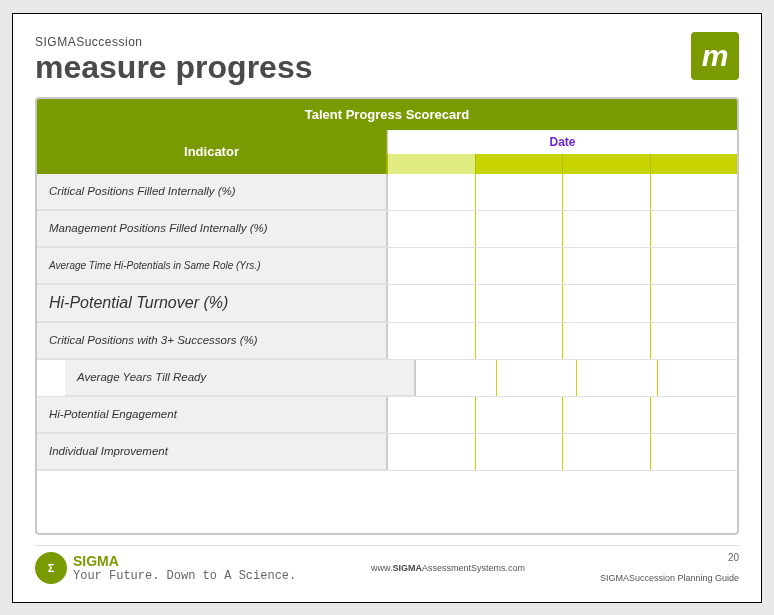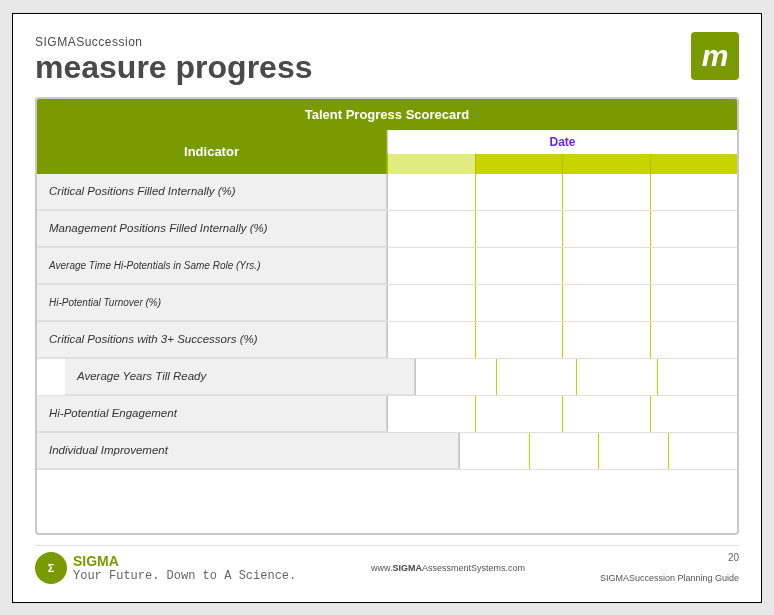--- a/index.html
+++ b/index.html
@@ -247,21 +247,21 @@
         <div class="table-row" style="display: flex; border-bottom: 1px solid rgb(224, 224, 224);">
           <div class="indicator-cell" style="width: 350px; flex-shrink: 0; background: rgb(240, 240, 240); font-size: 10px; color: rgb(51, 51, 51); padding: 9px 12px; display: flex; align-items: center; border-right: 1px solid rgb(208, 208, 208); border-bottom: 1px solid rgb(224, 224, 224); min-height: 36px;">Average Time Hi-Potentials in Same Role (Yrs.)</div>
           <div style="display: flex; flex: 1 1 0%;">
             <div style="flex: 1 1 0%; border-left: 1px solid rgb(200, 200, 200); min-height: 36px; background: white;"></div>
             <div style="flex: 1 1 0%; border-left: 1px solid rgb(200, 212, 0); min-height: 36px; background: white;"></div>
             <div style="flex: 1 1 0%; border-left: 1px solid rgb(200, 212, 0); min-height: 36px; background: white;"></div>
             <div style="flex: 1 1 0%; border-left: 1px solid rgb(200, 212, 0); min-height: 36px; background: white;"></div>
           </div>
         </div>
         <div class="table-row" style="display: flex; border-bottom: 1px solid rgb(224, 224, 224);">
-          <div class="indicator-cell" style="width: 350px; flex-shrink: 0; background: rgb(240, 240, 240); font-size: 10px; color: rgb(51, 51, 51); padding: 9px 12px; display: flex; align-items: center; border-right: 1px solid rgb(208, 208, 208); border-bottom: 1px solid rgb(224, 224, 224); min-height: 36px;">Hi-Potential Turnover (%)</div>
+          <div class="indicator-cell" style="width: 350px; flex-shrink: 0; background: rgb(240, 240, 240); font-size: 16px; color: rgb(51, 51, 51); padding: 9px 12px; display: flex; align-items: center; border-right: 1px solid rgb(208, 208, 208); border-bottom: 1px solid rgb(224, 224, 224); min-height: 36px;">Hi-Potential Turnover (%)</div>
           <div style="display: flex; flex: 1 1 0%;">
             <div style="flex: 1 1 0%; border-left: 1px solid rgb(200, 200, 200); min-height: 36px; background: white;"></div>
             <div style="flex: 1 1 0%; border-left: 1px solid rgb(200, 212, 0); min-height: 36px; background: white;"></div>
             <div style="flex: 1 1 0%; border-left: 1px solid rgb(200, 212, 0); min-height: 36px; background: white;"></div>
             <div style="flex: 1 1 0%; border-left: 1px solid rgb(200, 212, 0); min-height: 36px; background: white;"></div>
           </div>
         </div>
         <div class="table-row" style="display: flex; border-bottom: 1px solid rgb(224, 224, 224);">
           <div class="indicator-cell" style="width: 350px; flex-shrink: 0; background: rgb(240, 240, 240); font-size: 11.5px; color: rgb(51, 51, 51); padding: 9px 12px; display: flex; align-items: center; border-right: 1px solid rgb(208, 208, 208); border-bottom: 1px solid rgb(224, 224, 224); min-height: 36px;">Critical Positions with 3+ Successors (%)</div>
           <div style="display: flex; flex: 1 1 0%;">
@@ -283,21 +283,21 @@
         <div class="table-row" style="display: flex; border-bottom: 1px solid rgb(224, 224, 224);">
           <div class="indicator-cell" style="width: 350px; flex-shrink: 0; background: rgb(240, 240, 240); font-size: 11.5px; color: rgb(51, 51, 51); padding: 9px 12px; display: flex; align-items: center; border-right: 1px solid rgb(208, 208, 208); border-bottom: 1px solid rgb(224, 224, 224); min-height: 36px;">Hi-Potential Engagement</div>
           <div style="display: flex; flex: 1 1 0%;">
             <div style="flex: 1 1 0%; border-left: 1px solid rgb(200, 200, 200); min-height: 36px; background: white;"></div>
             <div style="flex: 1 1 0%; border-left: 1px solid rgb(200, 212, 0); min-height: 36px; background: white;"></div>
             <div style="flex: 1 1 0%; border-left: 1px solid rgb(200, 212, 0); min-height: 36px; background: white;"></div>
             <div style="flex: 1 1 0%; border-left: 1px solid rgb(200, 212, 0); min-height: 36px; background: white;"></div>
           </div>
         </div>
         <div class="table-row" style="display: flex; border-bottom: 1px solid rgb(224, 224, 224);">
-          <div class="indicator-cell" style="width: 422px; flex-shrink: 0; background: rgb(240, 240, 240); font-size: 11.5px; color: rgb(51, 51, 51); padding: 9px 12px; display: flex; align-items: center; border-right: 1px solid rgb(208, 208, 208); border-bottom: 1px solid rgb(224, 224, 224); min-height: 36px;">Individual Improvement</div>
+          <div class="indicator-cell" style="width: 350px; flex-shrink: 0; background: rgb(240, 240, 240); font-size: 11.5px; color: rgb(51, 51, 51); padding: 9px 12px; display: flex; align-items: center; border-right: 1px solid rgb(208, 208, 208); border-bottom: 1px solid rgb(224, 224, 224); min-height: 36px;">Individual Improvement</div>
           <div style="display: flex; flex: 1 1 0%;">
             <div style="flex: 1 1 0%; border-left: 1px solid rgb(200, 200, 200); min-height: 36px; background: white;"></div>
             <div style="flex: 1 1 0%; border-left: 1px solid rgb(200, 212, 0); min-height: 36px; background: white;"></div>
             <div style="flex: 1 1 0%; border-left: 1px solid rgb(200, 212, 0); min-height: 36px; background: white;"></div>
             <div style="flex: 1 1 0%; border-left: 1px solid rgb(200, 212, 0); min-height: 36px; background: white;"></div>
           </div>
         </div>
       </div>
   </div>
 

